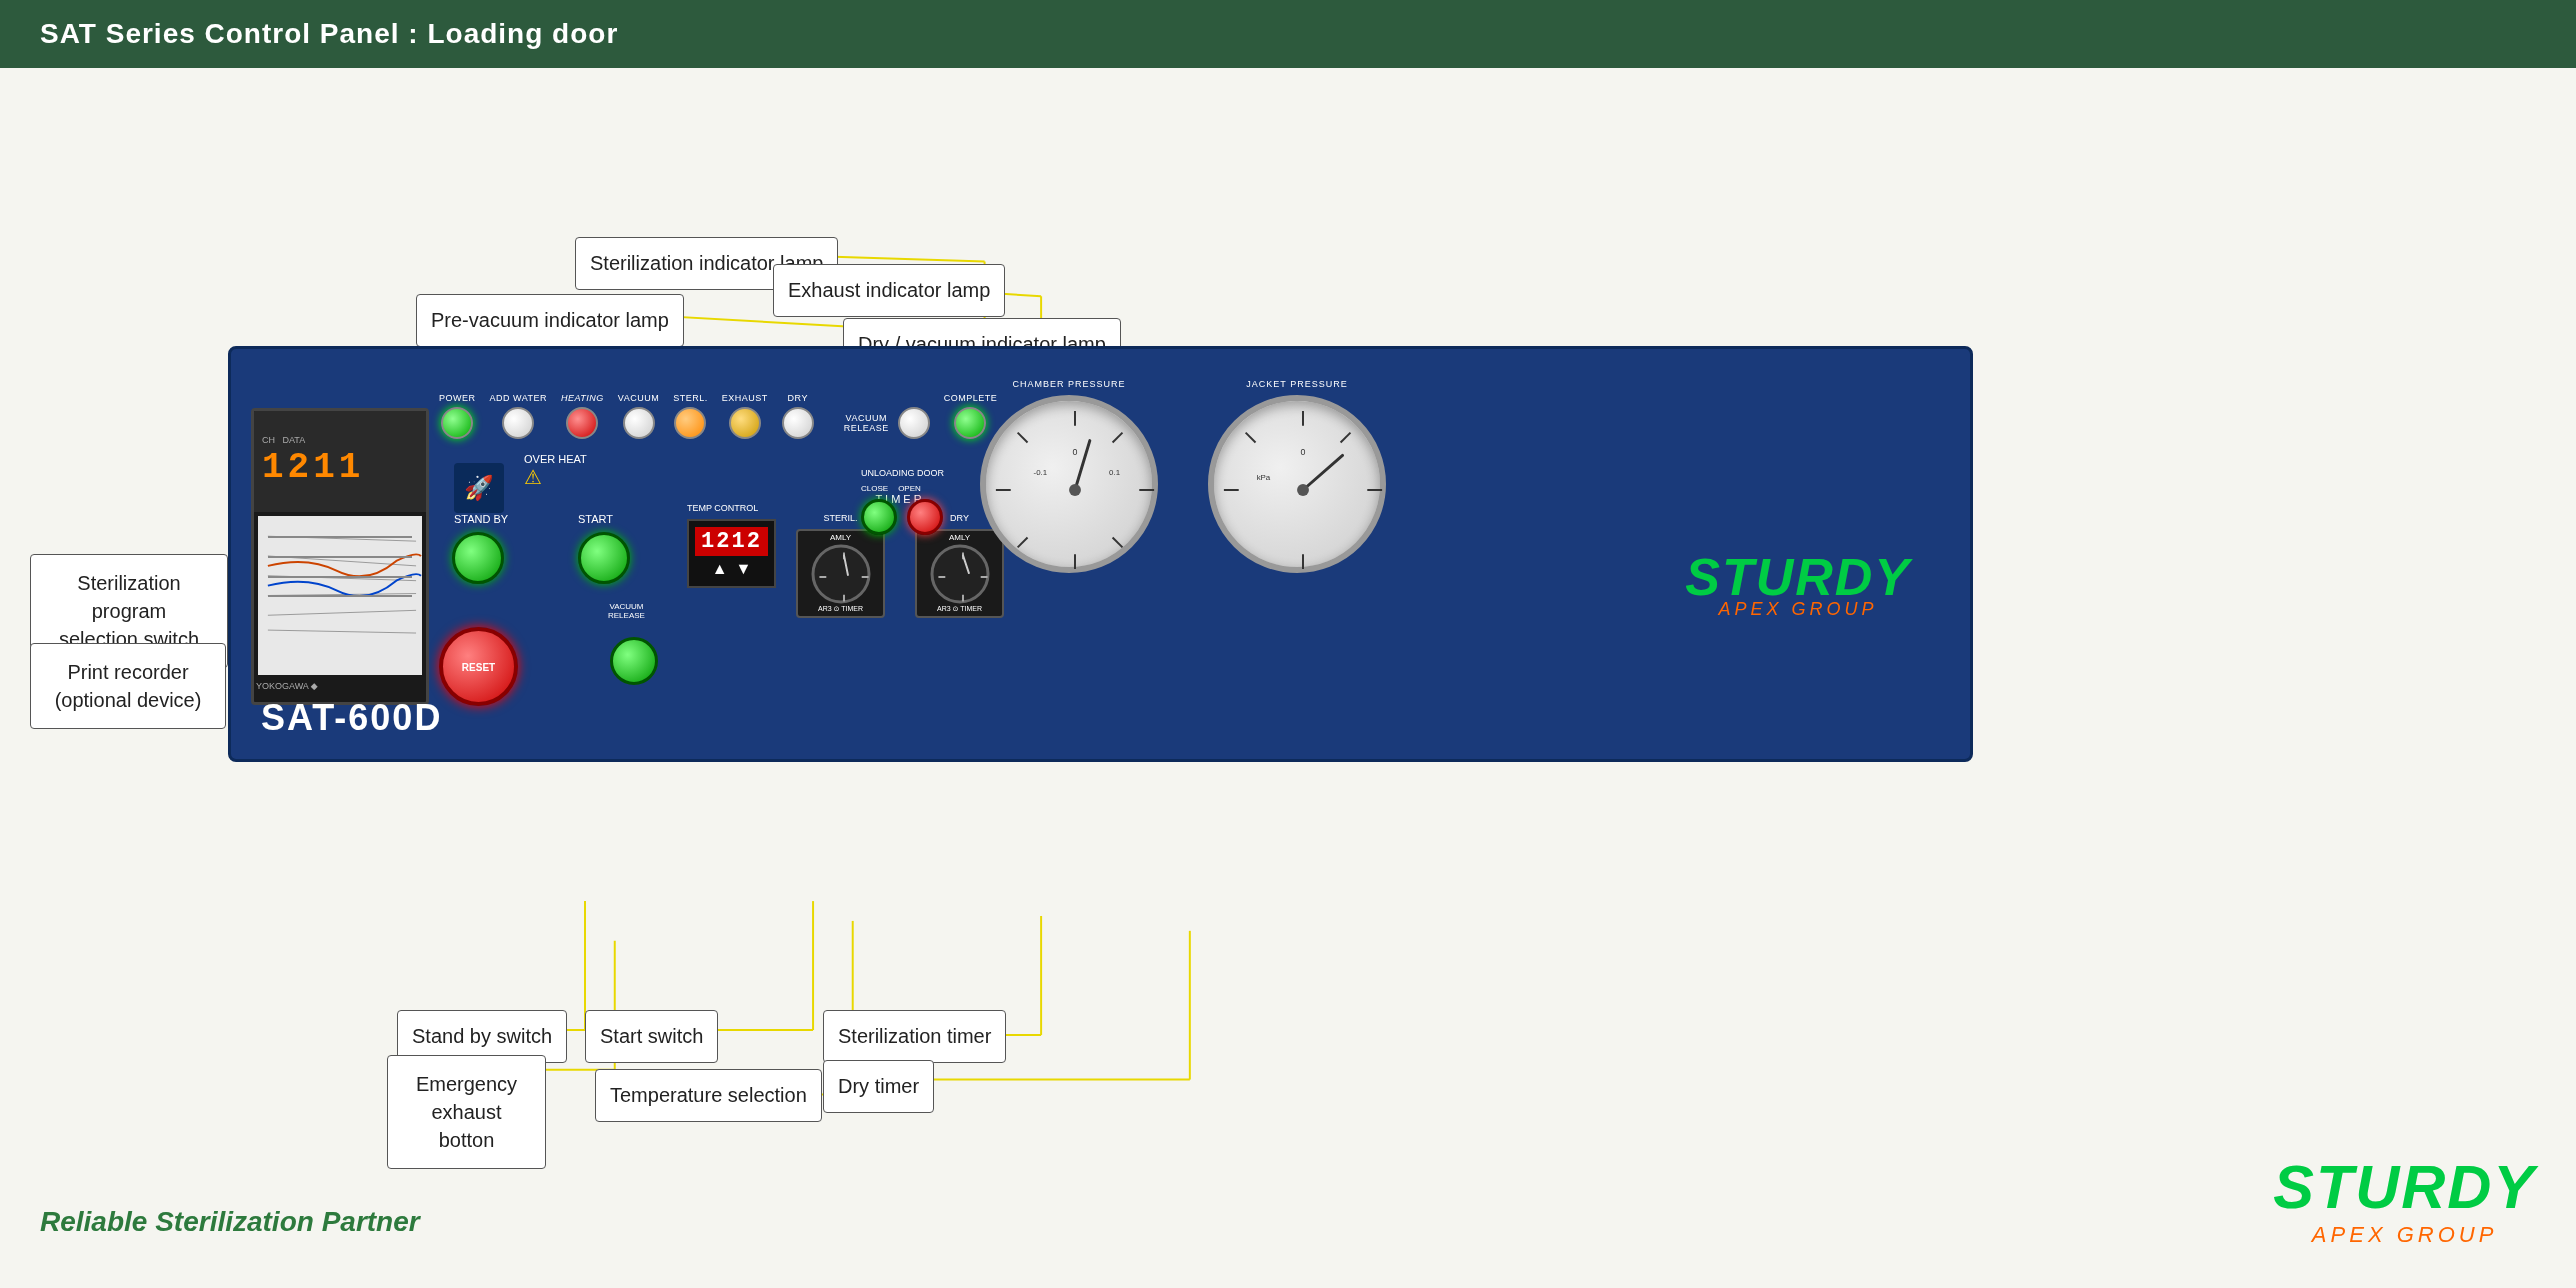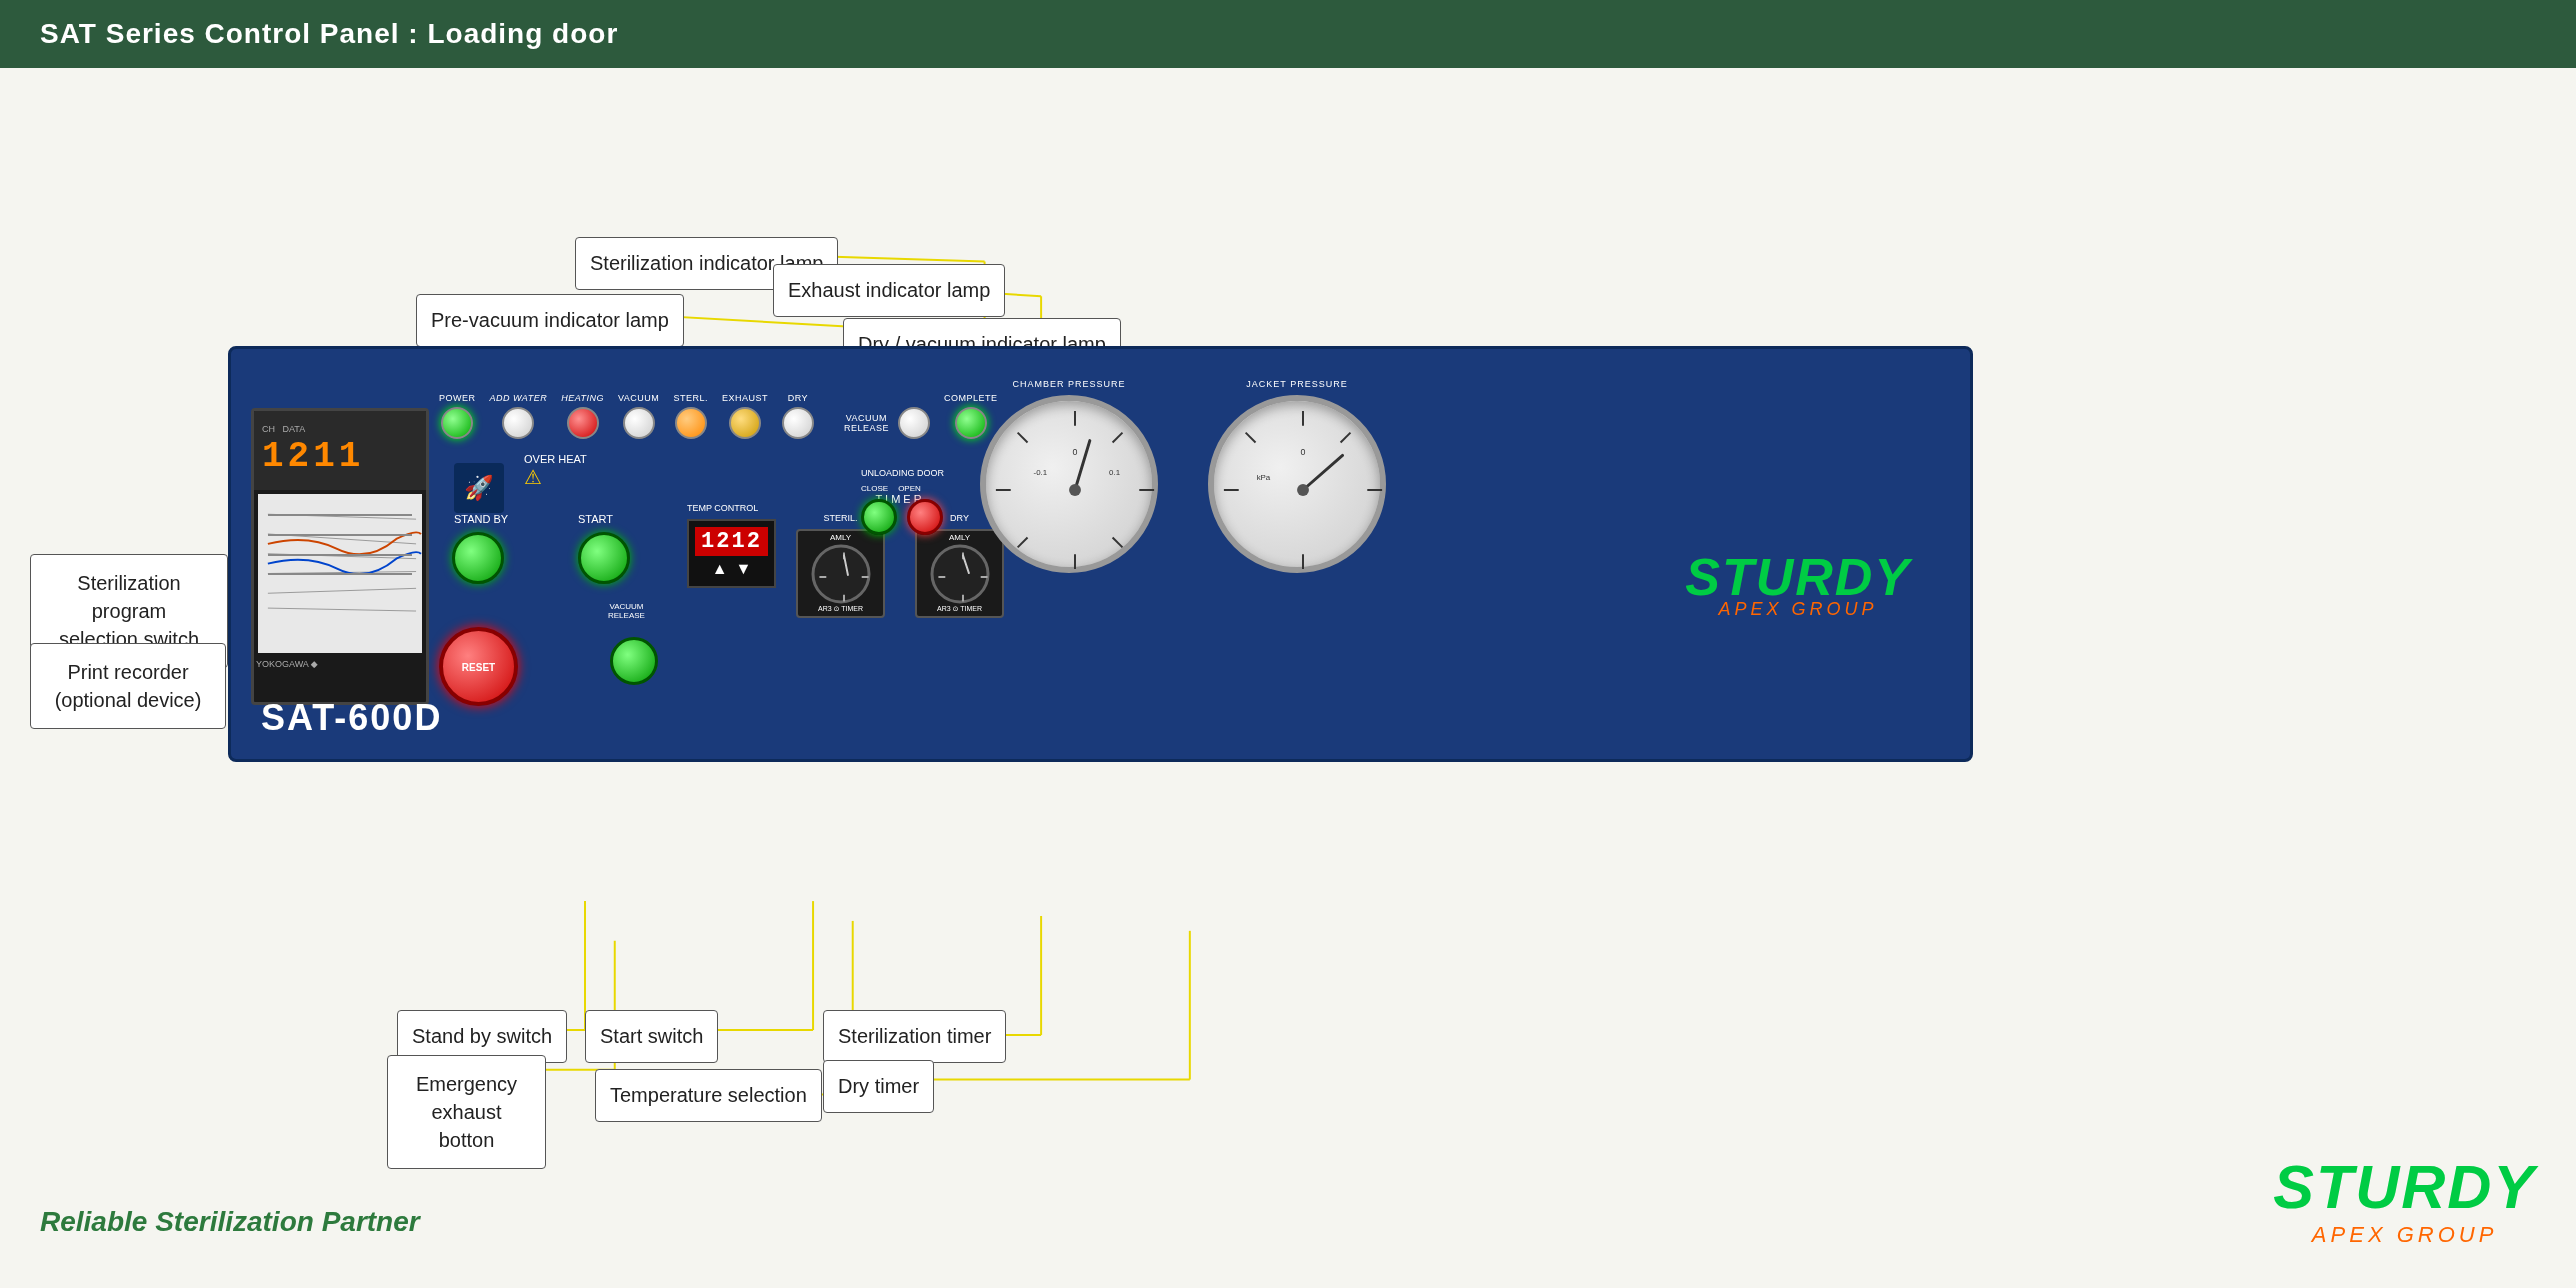--- a/index.html
+++ b/index.html
@@ -75,21 +75,21 @@
       height: 297px;
       background: #1a1a1a;
       border: 3px solid #444;
       border-radius: 4px;
       overflow: hidden;
     }
 
     .recorder-display {
       background: #2a2a2a;
       padding: 8px;
-      height: 79px;
+      height: 101px;
       display: flex;
       align-items: center;
       justify-content: center;
     }
 
     .recorder-digits {
       font-family: 'Courier New', monospace;
       font-size: 36px;
       color: #ff8800;
       font-weight: bold;
@@ -423,21 +423,21 @@
 
   <div class="control-panel">
 
     <div style="position:absolute; top:20px; left:208px; display:flex; gap:4px; align-items:flex-end;">
 
       <div style="display:flex;flex-direction:column;align-items:center;gap:4px;">
         <div class="panel-label">POWER</div>
         <div class="lamp lamp-green"></div>
       </div>
 
-      <div style="display:flex;flex-direction:column;align-items:center;gap:4px;margin-left:10px;font-style:italic;">
+      <div style="display:flex;flex-direction:column;align-items:center;gap:4px;margin-left:10px;">
         <div class="panel-label">ADD WATER</div>
         <div class="lamp lamp-white"></div>
       </div>
 
       <div style="display:flex;flex-direction:column;align-items:center;gap:4px;margin-left:10px;font-style:italic;">
         <div class="panel-label">HEATING</div>
         <div class="lamp lamp-red"></div>
       </div>
 
       <div style="display:flex;flex-direction:column;align-items:center;gap:4px;margin-left:10px;">

